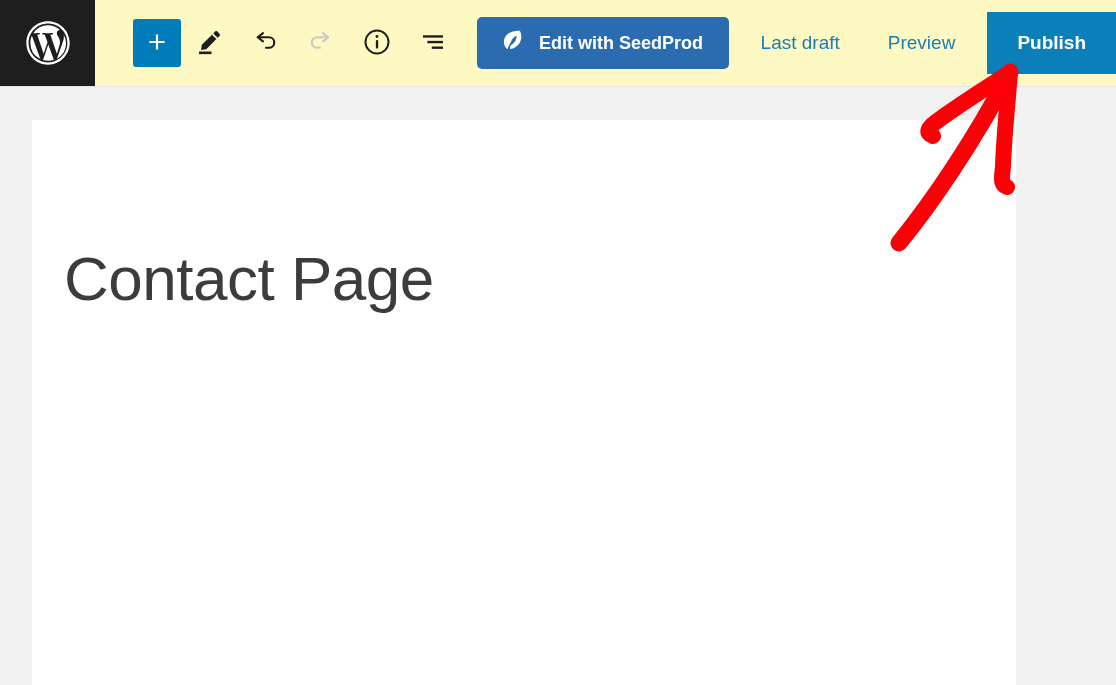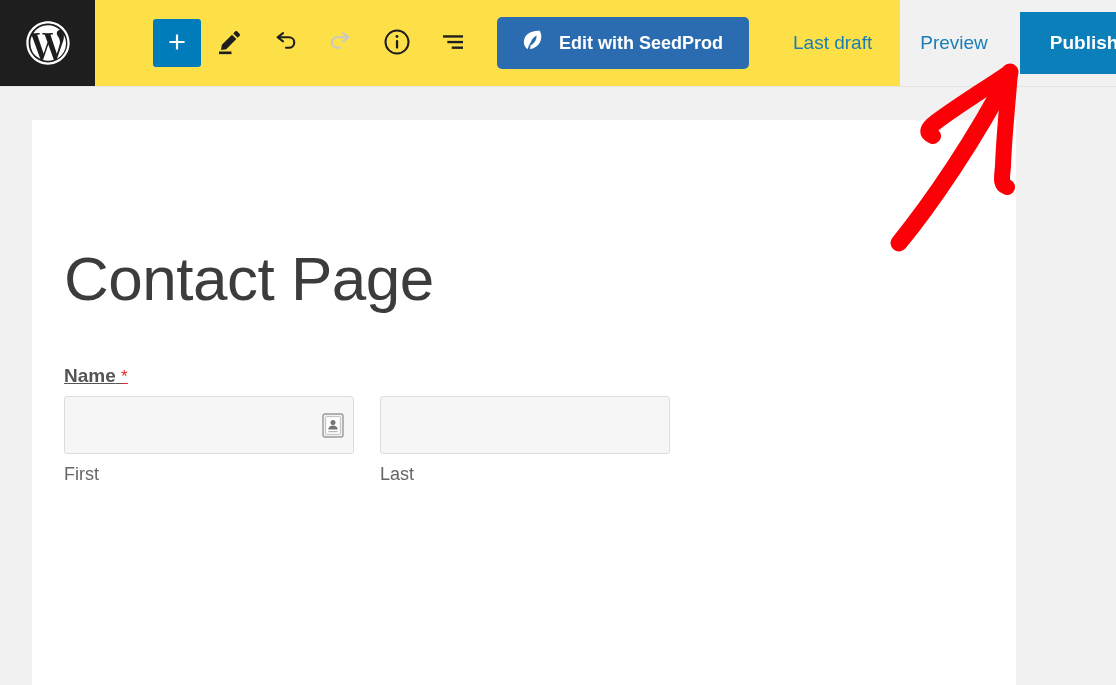--- a/index.html
+++ b/index.html
@@ -13,27 +13,26 @@
     background: #f1f1f1;
     font-family: "Liberation Sans", sans-serif;
     overflow: hidden;
     position: relative;
   }
 
   
   .editor-header {
     position: absolute;
     top: 0; left: 0;
-    width: 900px;
+    width: 1116px;
     height: 86px;
-    background: #fde047;
+    background: #fef9c3;
     display: flex;
     align-items: center;
     z-index: 5;
-    gap: 20px;
   }
   .wp-logo-block {
     width: 95px;
     height: 86px;
     background: #1e1e1e;
     display: flex;
     align-items: center;
     justify-content: center;
     flex: 0 0 95px;
   }
@@ -308,50 +307,20 @@
 </div>
 
 <div class="gray-strip"></div>
 
 <div class="canvas">
 
   <h1 class="post-title">Contact Page</h1>
 
   <div class="form-block">
 
-    <div>
-      <div class="field-label">
-        <span>Name</span>
-        <span class="req-star">*</span>
-      </div>
-
-      <div class="name-row">
-
-        <div class="name-col">
-          <div class="text-input">
-            <span class="autofill-icon">
-              <svg width="22" height="25" viewBox="0 0 22 25" aria-hidden="true">
-                <rect x="1" y="1" width="20" height="23" rx="2" fill="#f0f0f0" stroke="#9a9a9a" stroke-width="1.4"></rect>
-                <rect x="3.6" y="3.6" width="14.8" height="17.8" rx="1" fill="#ffffff" stroke="#b8b8b8" stroke-width="0.9"></rect>
-                <circle cx="11" cy="9.4" r="2.5" fill="#777777"></circle>
-                <path d="M6.3 16.5c0-2.6 2.1-4 4.7-4s4.7 1.4 4.7 4z" fill="#777777"></path>
-                <rect x="6.3" y="18.1" width="9.4" height="1.1" fill="#b0b0b0"></rect>
-              </svg>
-            </span>
-          </div>
-          <div class="sublabel">First</div>
-        </div>
-
-        <div class="name-col">
-          <div class="text-input"></div>
-          <div class="sublabel">Last</div>
-        </div>
-
-      </div>
-    </div>
 
 
   </div>
 </div>
 
 <svg class="annotation" viewBox="0 0 1116 685" aria-hidden="true">
 
   <path d="M899 243 C 930 205, 975 140, 1010 72" stroke="#fb0007" stroke-width="17" stroke-linecap="round" fill="none"></path>
 
   <path d="M1010 72 C 990 86, 960 104, 936 122 C 928 128, 925 133, 933 136" stroke="#fb0007" stroke-width="16" stroke-linecap="round" fill="none"></path>

